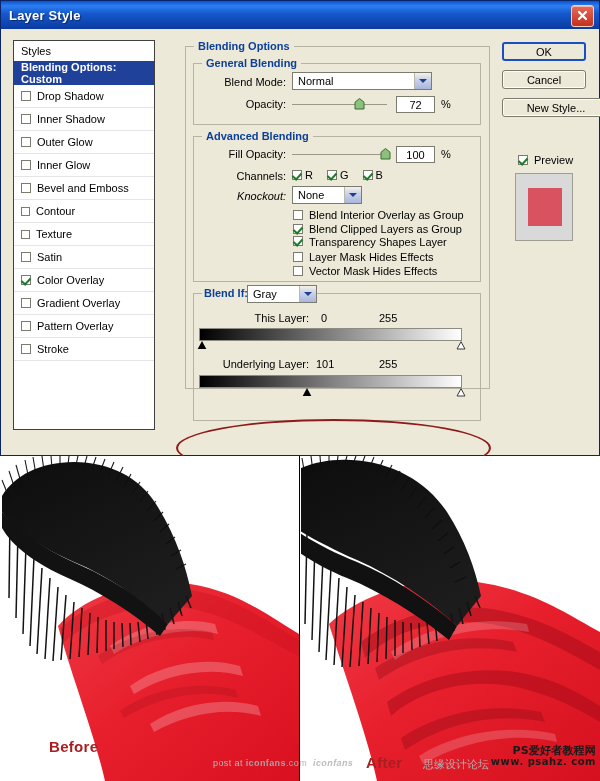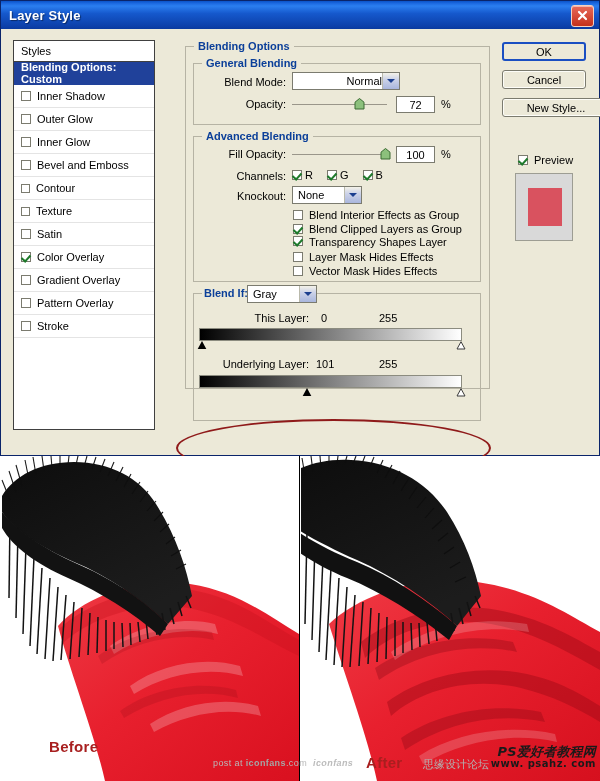--- a/index.html
+++ b/index.html
@@ -182,21 +182,21 @@
   #wm-icon i{font-style:italic;font-weight:bold;color:#bcbcbc;margin-left:6px;}
   #wm-cn{
     position:absolute;left:423px;top:757px;font-size:11px;color:#b3b3b3;
     white-space:nowrap;font-family:"DejaVu Sans",sans-serif;
   }
   #wm-ps{
     position:absolute;right:4px;top:745px;text-align:right;
     font-family:"DejaVu Sans",sans-serif;font-weight:bold;
     color:#1a1a1a;line-height:1.05;white-space:nowrap;
   }
-  #wm-ps .l1{font-size:13px;letter-spacing:.2px;font-style:italic;}
+  #wm-ps .l1{font-size:11px;letter-spacing:.2px;}
   #wm-ps .l2{font-size:10px;letter-spacing:.5px;}
 </style>
 </head>
 <body>
 
 <div id="dialog">
 
   <div id="titlebar">
     <span id="title-text">Layer Style</span>
     <div id="close-btn">
@@ -209,20 +209,24 @@
   <div id="dialog-body">
 
     <div id="styles-panel">
       <div id="styles-head">Styles</div>
 
       <div class="style-row selected">
         <span>Blending Options: Custom</span>
       </div>
       <div class="style-row">
         <span class="cb"></span>
+        <span>Drop Shadow</span>
+      </div>
+      <div class="style-row">
+        <span class="cb"></span>
         <span>Inner Shadow</span>
       </div>
       <div class="style-row">
         <span class="cb"></span>
         <span>Outer Glow</span>
       </div>
       <div class="style-row">
         <span class="cb"></span>
         <span>Inner Glow</span>
       </div>
@@ -263,21 +267,21 @@
     <div id="center">
 
       <div class="group" style="left:0;top:8px;width:305px;height:343px;">
         <span class="group-legend">Blending Options</span>
       </div>
 
       <div class="group" style="left:8px;top:25px;width:288px;height:62px;">
         <span class="group-legend">General Blending</span>
       </div>
       <span class="rlbl" style="left:10px;top:38px;width:91px;">Blend Mode:</span>
-      <div class="combo" style="left:107px;top:34px;width:108px;height:18px;text-align:right;">
+      <div class="combo" style="left:107px;top:34px;width:140px;height:18px;">
         <span class="val">Normal</span>
         <span class="arrow">
             <i></i>
           </span>
       </div>
 
       <span class="rlbl" style="left:10px;top:60px;width:91px;">Opacity:</span>
       <div style="position:absolute;left:107px;top:66px;width:95px;">
         <div class="slider-track" style="left:0;width:95px;"></div>
         <div class="slider-thumb" style="left:62px;top:-6px;">
@@ -313,32 +317,32 @@
         <span style="display:flex;align-items:center;">
           <span class="cb checked" style="margin-right:3px;"></span>
           <span class="lbl">G</span>
         </span>
         <span style="display:flex;align-items:center;">
           <span class="cb checked" style="margin-right:3px;"></span>
           <span class="lbl">B</span>
         </span>
       </div>
 
-      <span class="rlbl" style="left:10px;top:152px;width:91px;">Knockout:</span>
+      <span class="rlbl" style="left:10px;top:152px;width:91px;font-style:italic;">Knockout:</span>
       <div class="combo" style="left:107px;top:148px;width:70px;height:18px;">
         <span class="val">None</span>
         <span class="arrow">
             <i></i>
           </span>
       </div>
 
       <div style="position:absolute;left:108px;top:170px;">
         <div style="display:flex;align-items:center;height:14px;">
           <span class="cb"></span>
-          <span class="lbl">Blend Interior Effects as Group</span>
+          <span class="lbl">Blend Interior Overlay as Group</span>
         </div>
         <div style="display:flex;align-items:center;height:14px;">
           <span class="cb checked"></span>
           <span class="lbl">Blend Clipped Layers as Group</span>
         </div>
         <div style="display:flex;align-items:flex-start;height:14px;">
           <span class="cb checked"></span>
           <span class="lbl">Transparency Shapes Layer</span>
         </div>
         <div style="display:flex;align-items:center;height:14px;">

